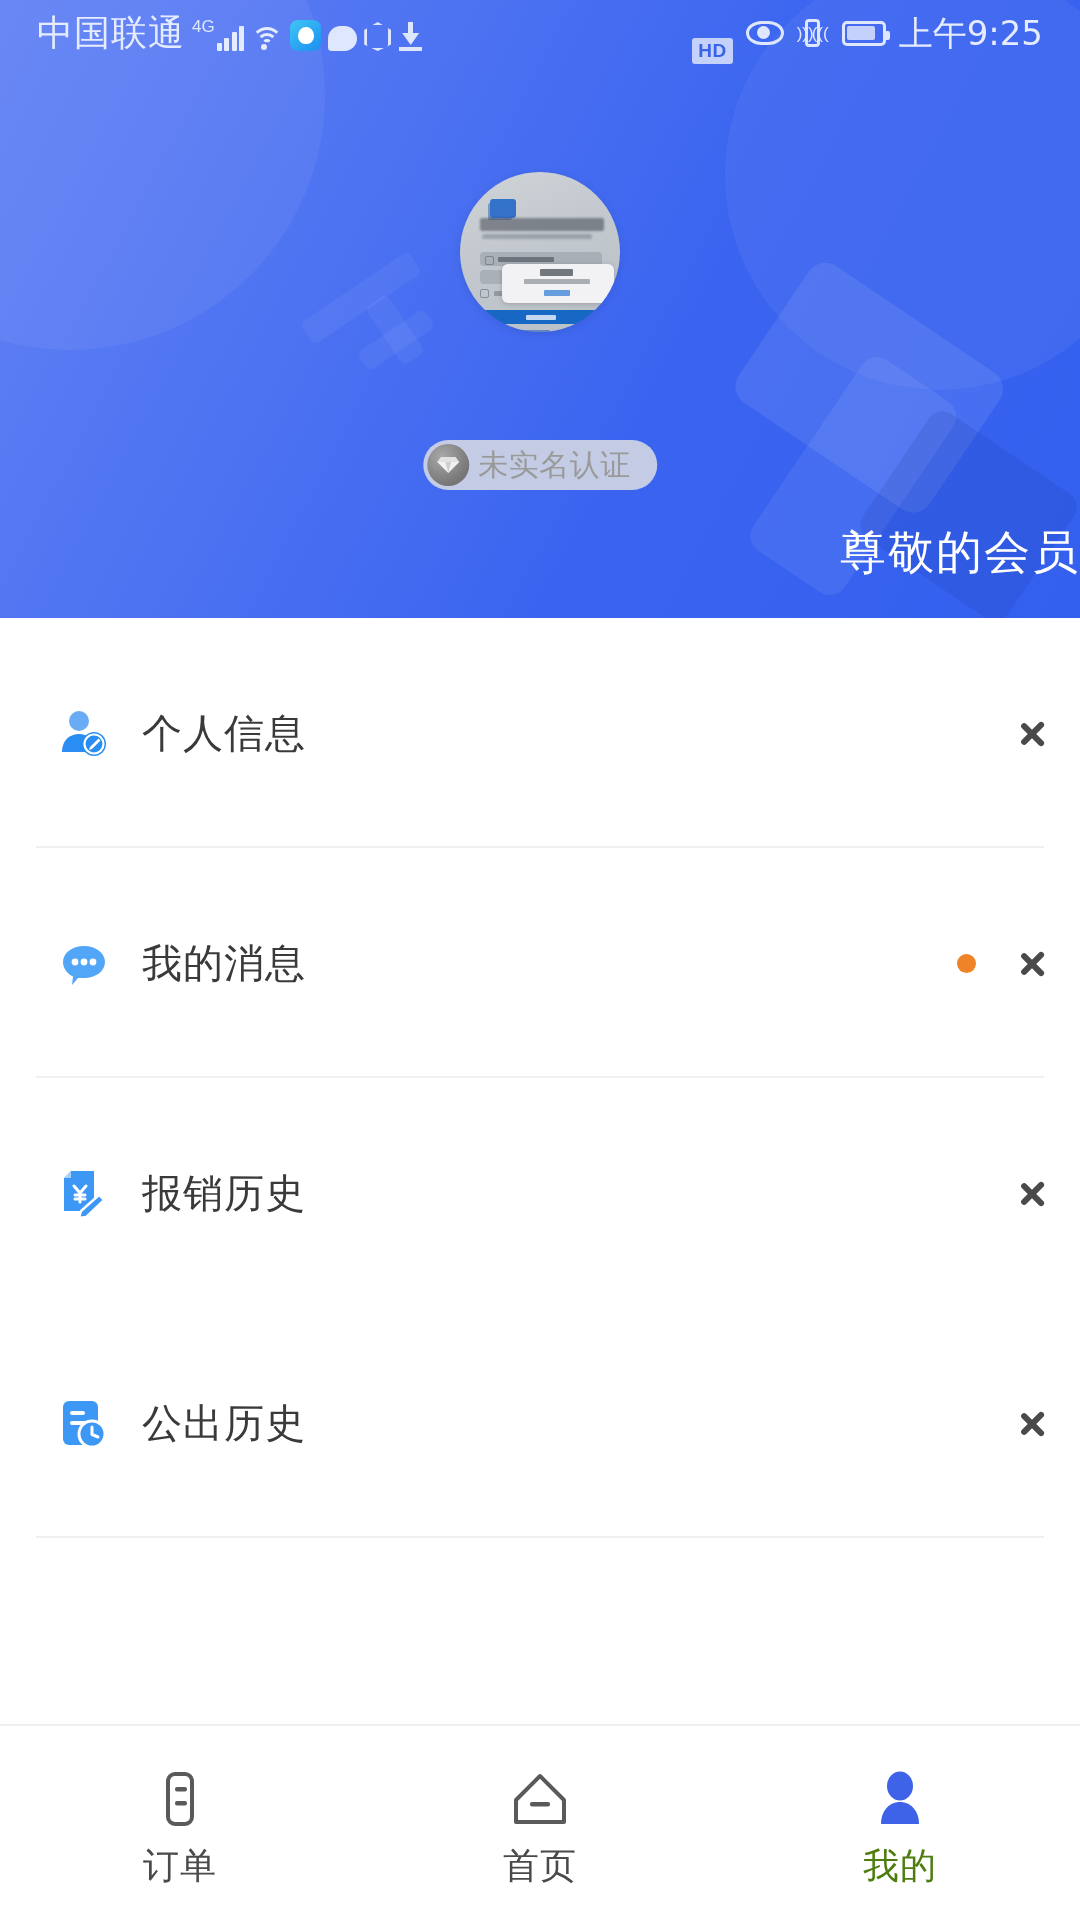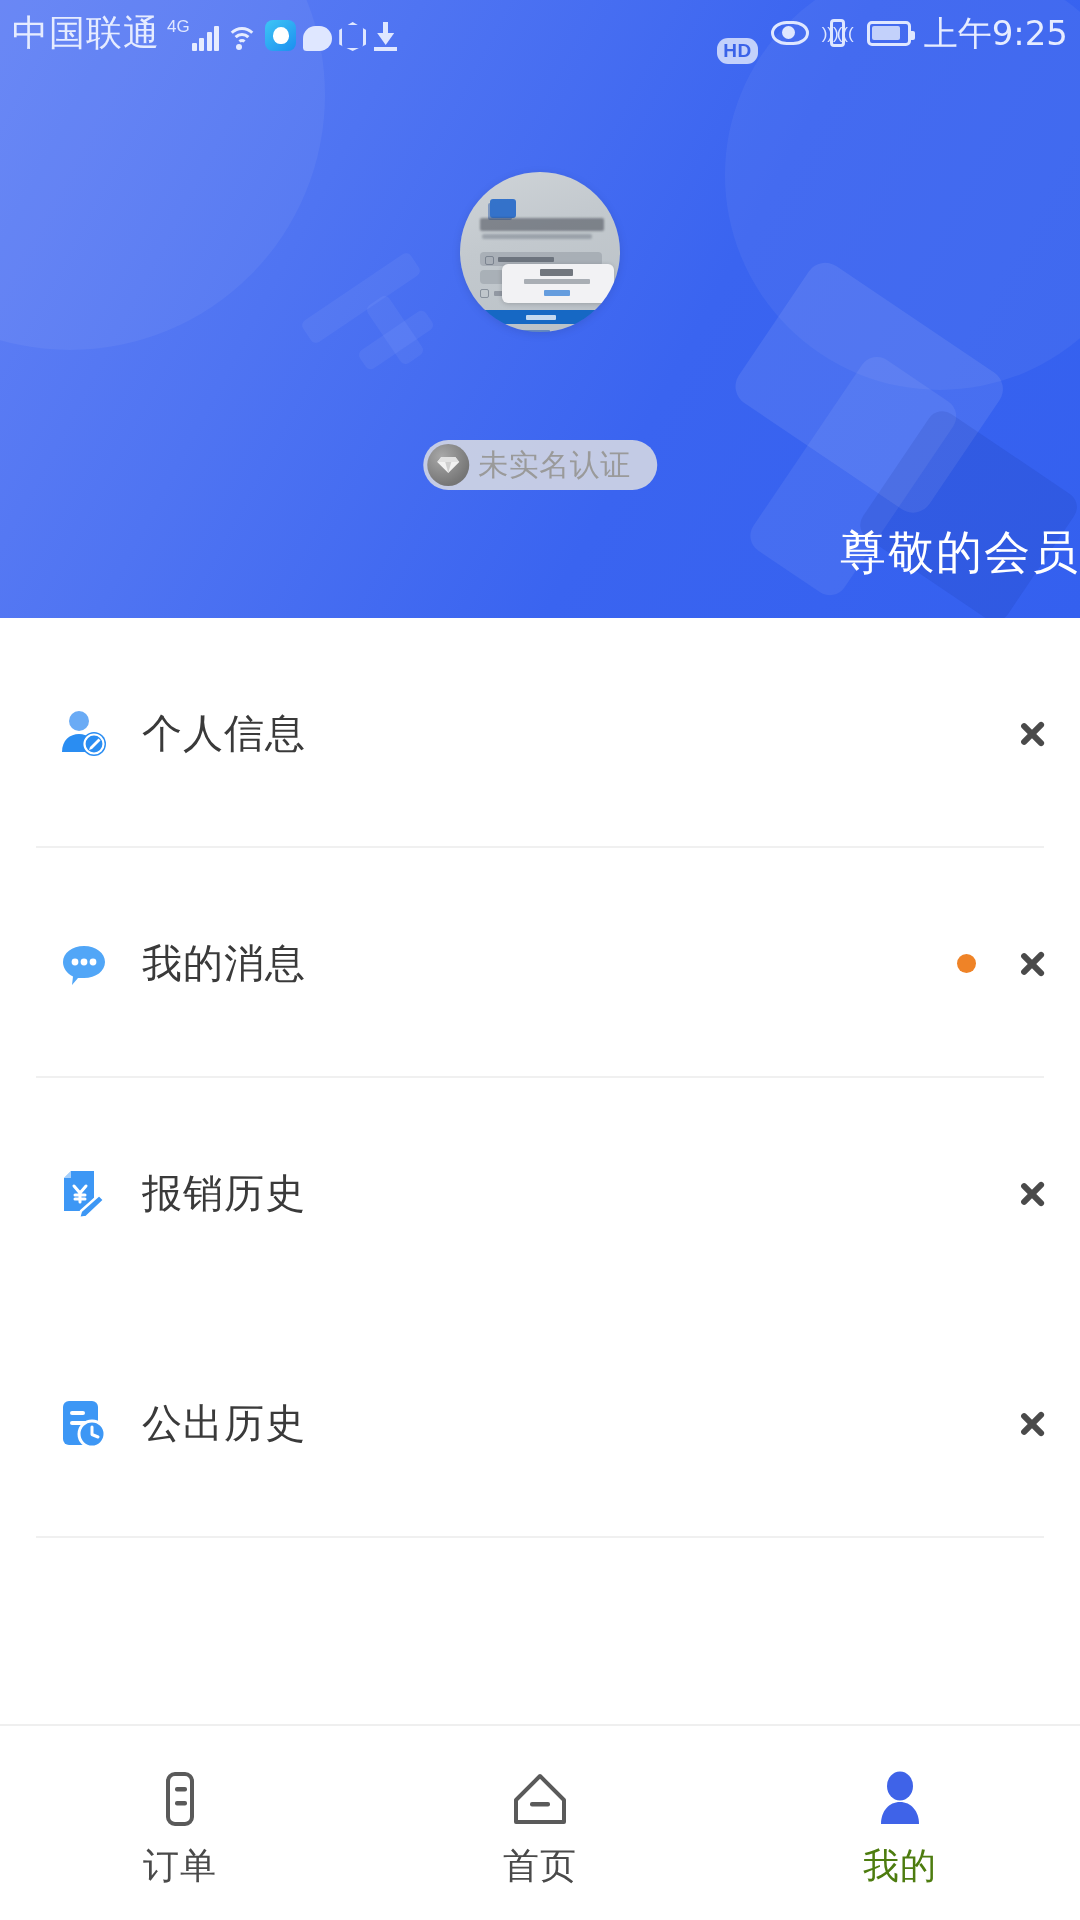--- a/index.html
+++ b/index.html
@@ -8,21 +8,21 @@
     font-family:"Liberation Sans","DejaVu Sans",sans-serif;
     background:#ffffff;
     overflow:hidden;
   }
   #app { position:relative; width:1080px; height:1920px; }
 
   
   .statusbar{
     position:absolute; top:0; left:0; width:1080px; height:66px;
     display:flex; align-items:center; justify-content:space-between;
-    padding:0 12px; z-index:20;
+    padding:0 37px; z-index:20;
   }
   .sb-left{ display:flex; align-items:flex-end; gap:7px; }
   .sb-right{ display:flex; align-items:center; gap:13px; }
   .carrier{
     font-size:36px; color:#e6ecff; letter-spacing:1px; line-height:1;
     font-family:"DejaVu Sans","Liberation Sans",sans-serif;
   }
   .net-wrap{ display:flex; align-items:flex-end; gap:1px; position:relative; }
   .net-g{ font-size:17px; color:#dfe7ff; line-height:1; position:relative; top:-16px; margin-right:1px;}
   .bars{ display:flex; align-items:flex-end; gap:2.5px; height:26px; }
@@ -50,21 +50,21 @@
   .hex-ic{ width:27px; height:29px; position:relative; }
   .hex-ic::before{ content:""; position:absolute; inset:0;
     border:3px solid #dfe7ff; border-radius:7px;
     clip-path:polygon(50% 0,100% 28%,100% 78%,50% 100%,0 78%,0 28%); }
   .dl-ic{ width:25px; height:29px; position:relative; }
   .dl-ic::before{ content:""; position:absolute; left:10px; top:0; width:5px; height:15px; background:#dfe7ff;}
   .dl-ic::after{ content:""; position:absolute; left:4px; top:11px; width:17px; height:17px;
     clip-path:polygon(0 0,100% 0,50% 70%); background:#dfe7ff; }
   .dl-bar{ position:absolute; left:1px; bottom:0; width:23px; height:4px; background:#dfe7ff; }
   .hd-badge{ background:#c3d1fb; color:#3b63e8; font-size:19px; font-weight:bold;
-    padding:2px 6px; border-radius:11px; letter-spacing:0.5px;
+    padding:2px 6px; border-radius:3px; letter-spacing:0.5px;
     font-family:"Liberation Sans",sans-serif;margin-top:36px; }
   .eye-ic{ width:38px; height:24px; position:relative; }
   .eye-ic::before{ content:""; position:absolute; inset:0; border:3px solid #dfe7ff;
     border-radius:50% 50% 50% 50%/ 60% 60% 60% 60%; }
   .eye-ic::after{ content:""; position:absolute; left:11px; top:5px; width:13px; height:13px;
     border-radius:50%; background:#dfe7ff; }
   .vib-ic{ width:32px; height:30px; position:relative; display:flex; align-items:center; justify-content:center; }
   .vib-ic .ph{ width:15px; height:28px; border:3px solid #dfe7ff; border-radius:4px; }
   .vib-ic .lw{ position:absolute; left:0px; font-size:17px; color:#dfe7ff; line-height:1;}
   .vib-ic .rw{ position:absolute; right:0px; font-size:17px; color:#dfe7ff; line-height:1;}

